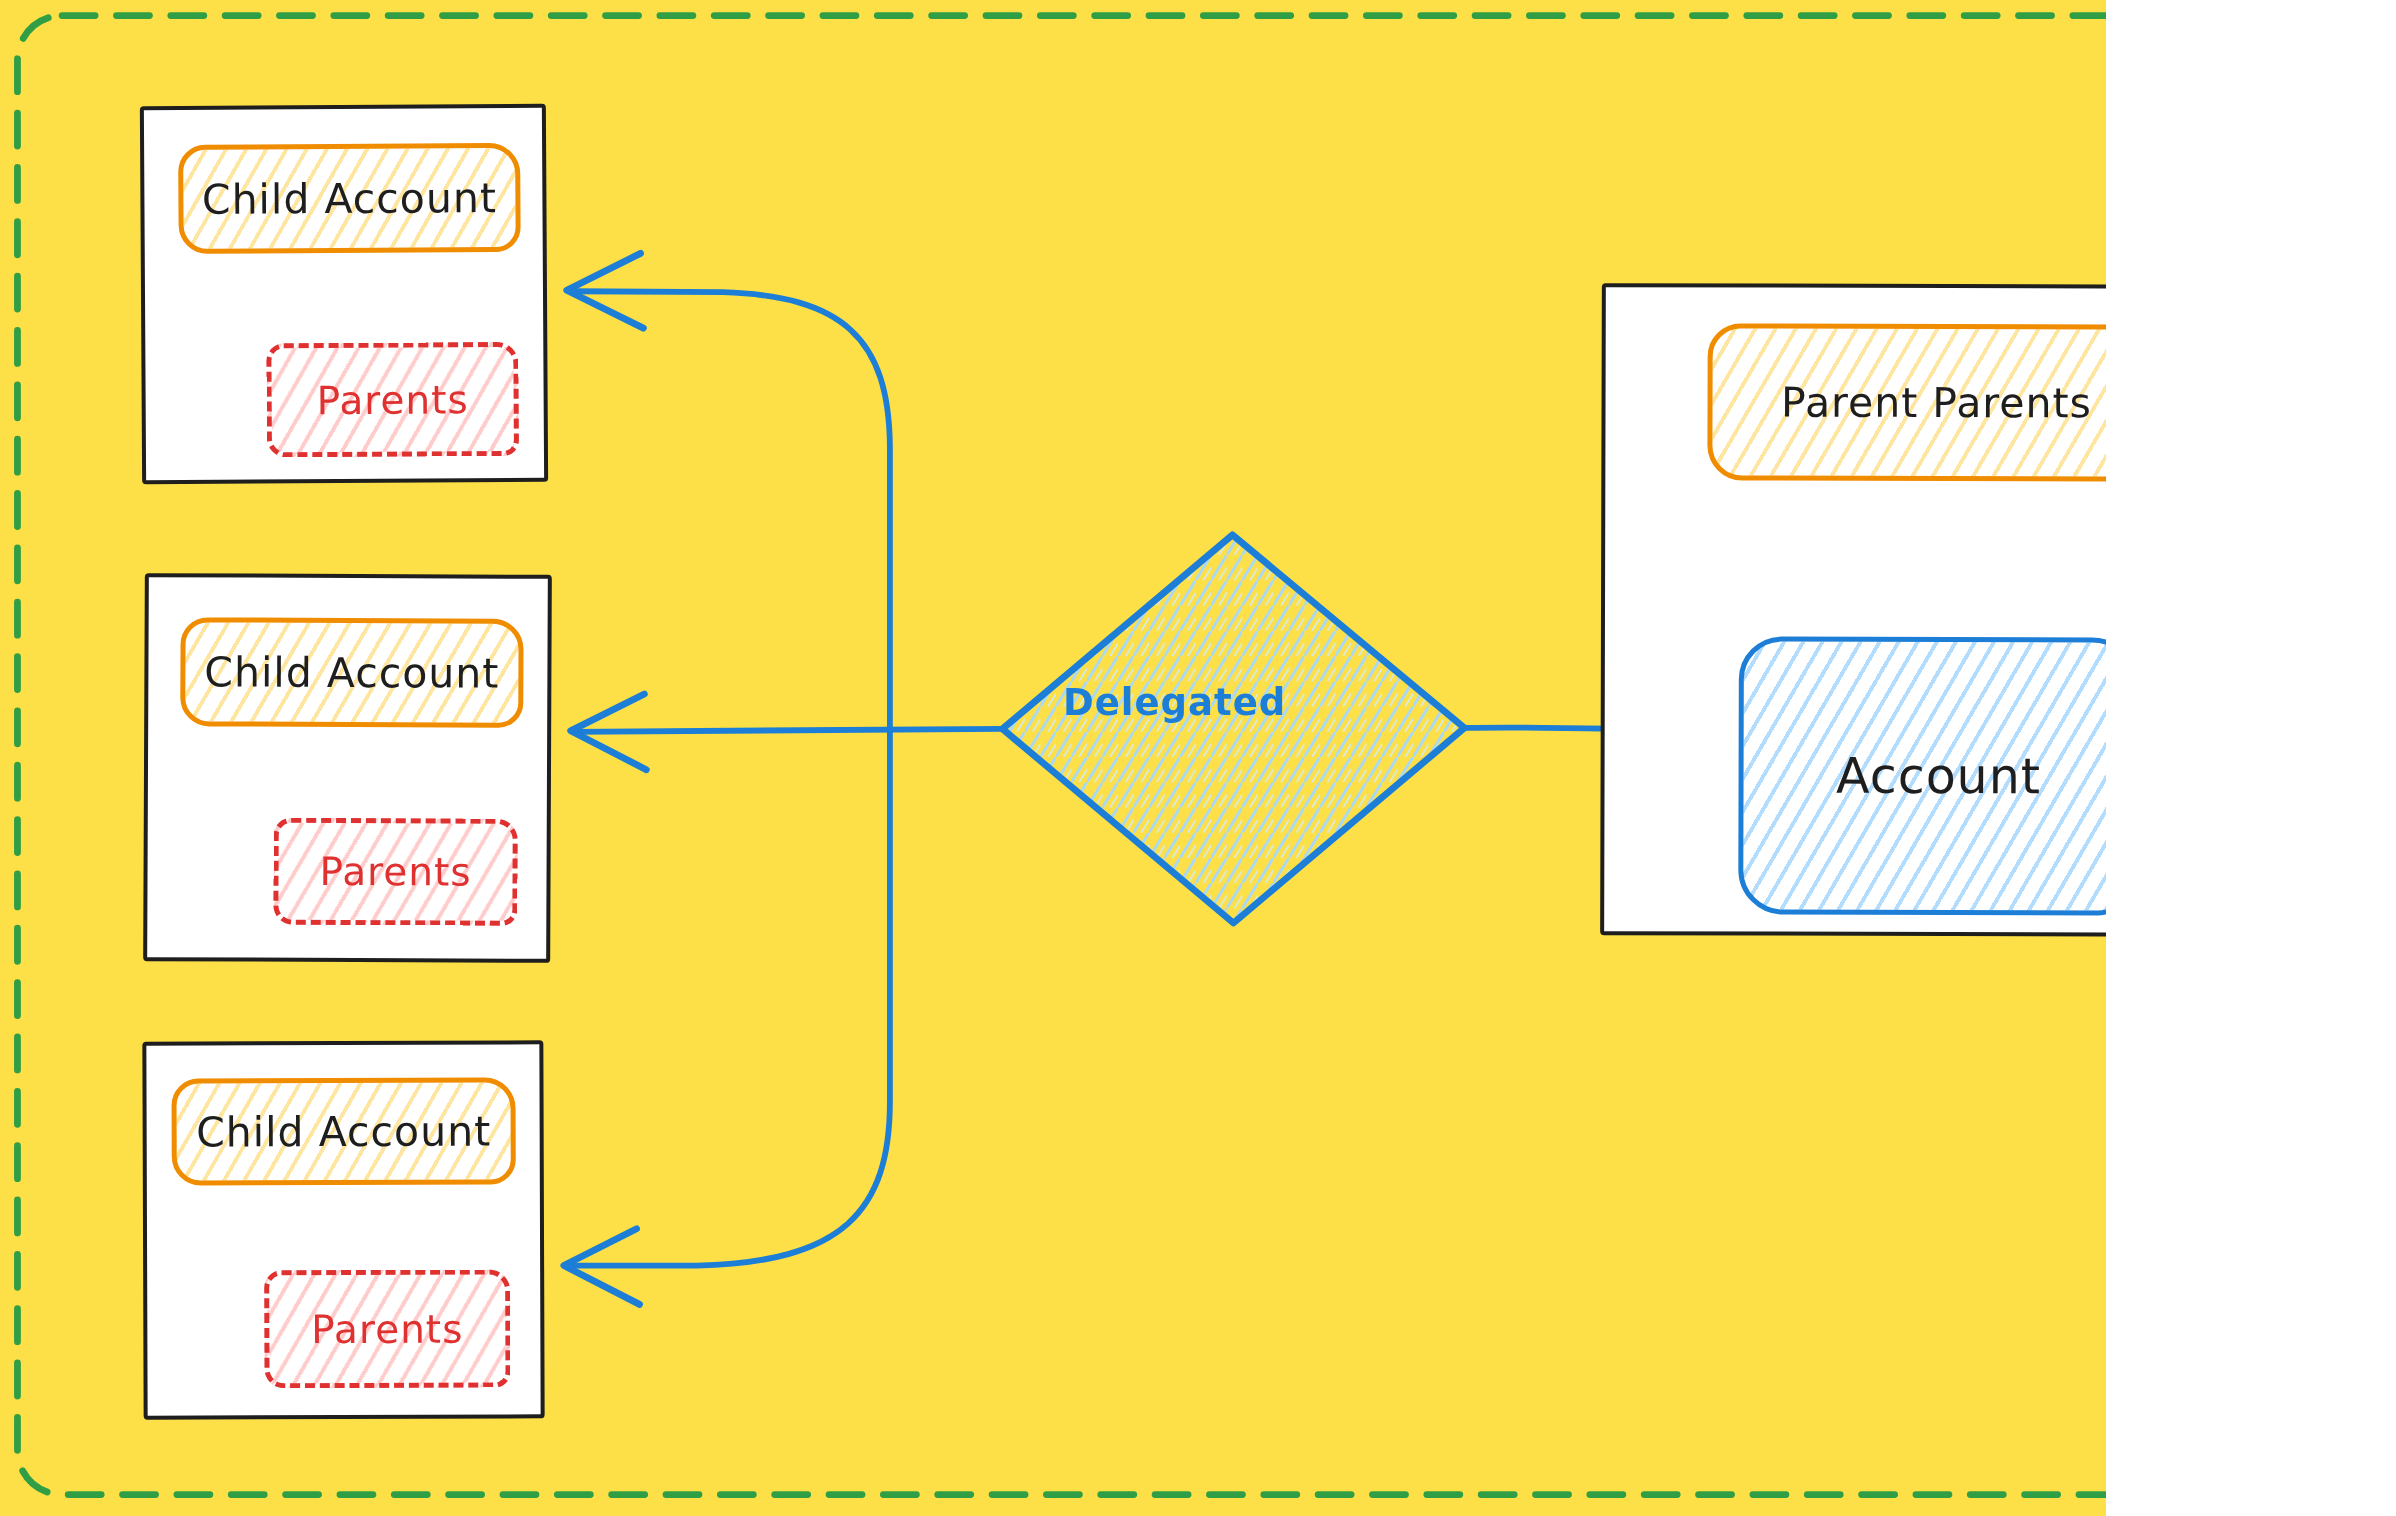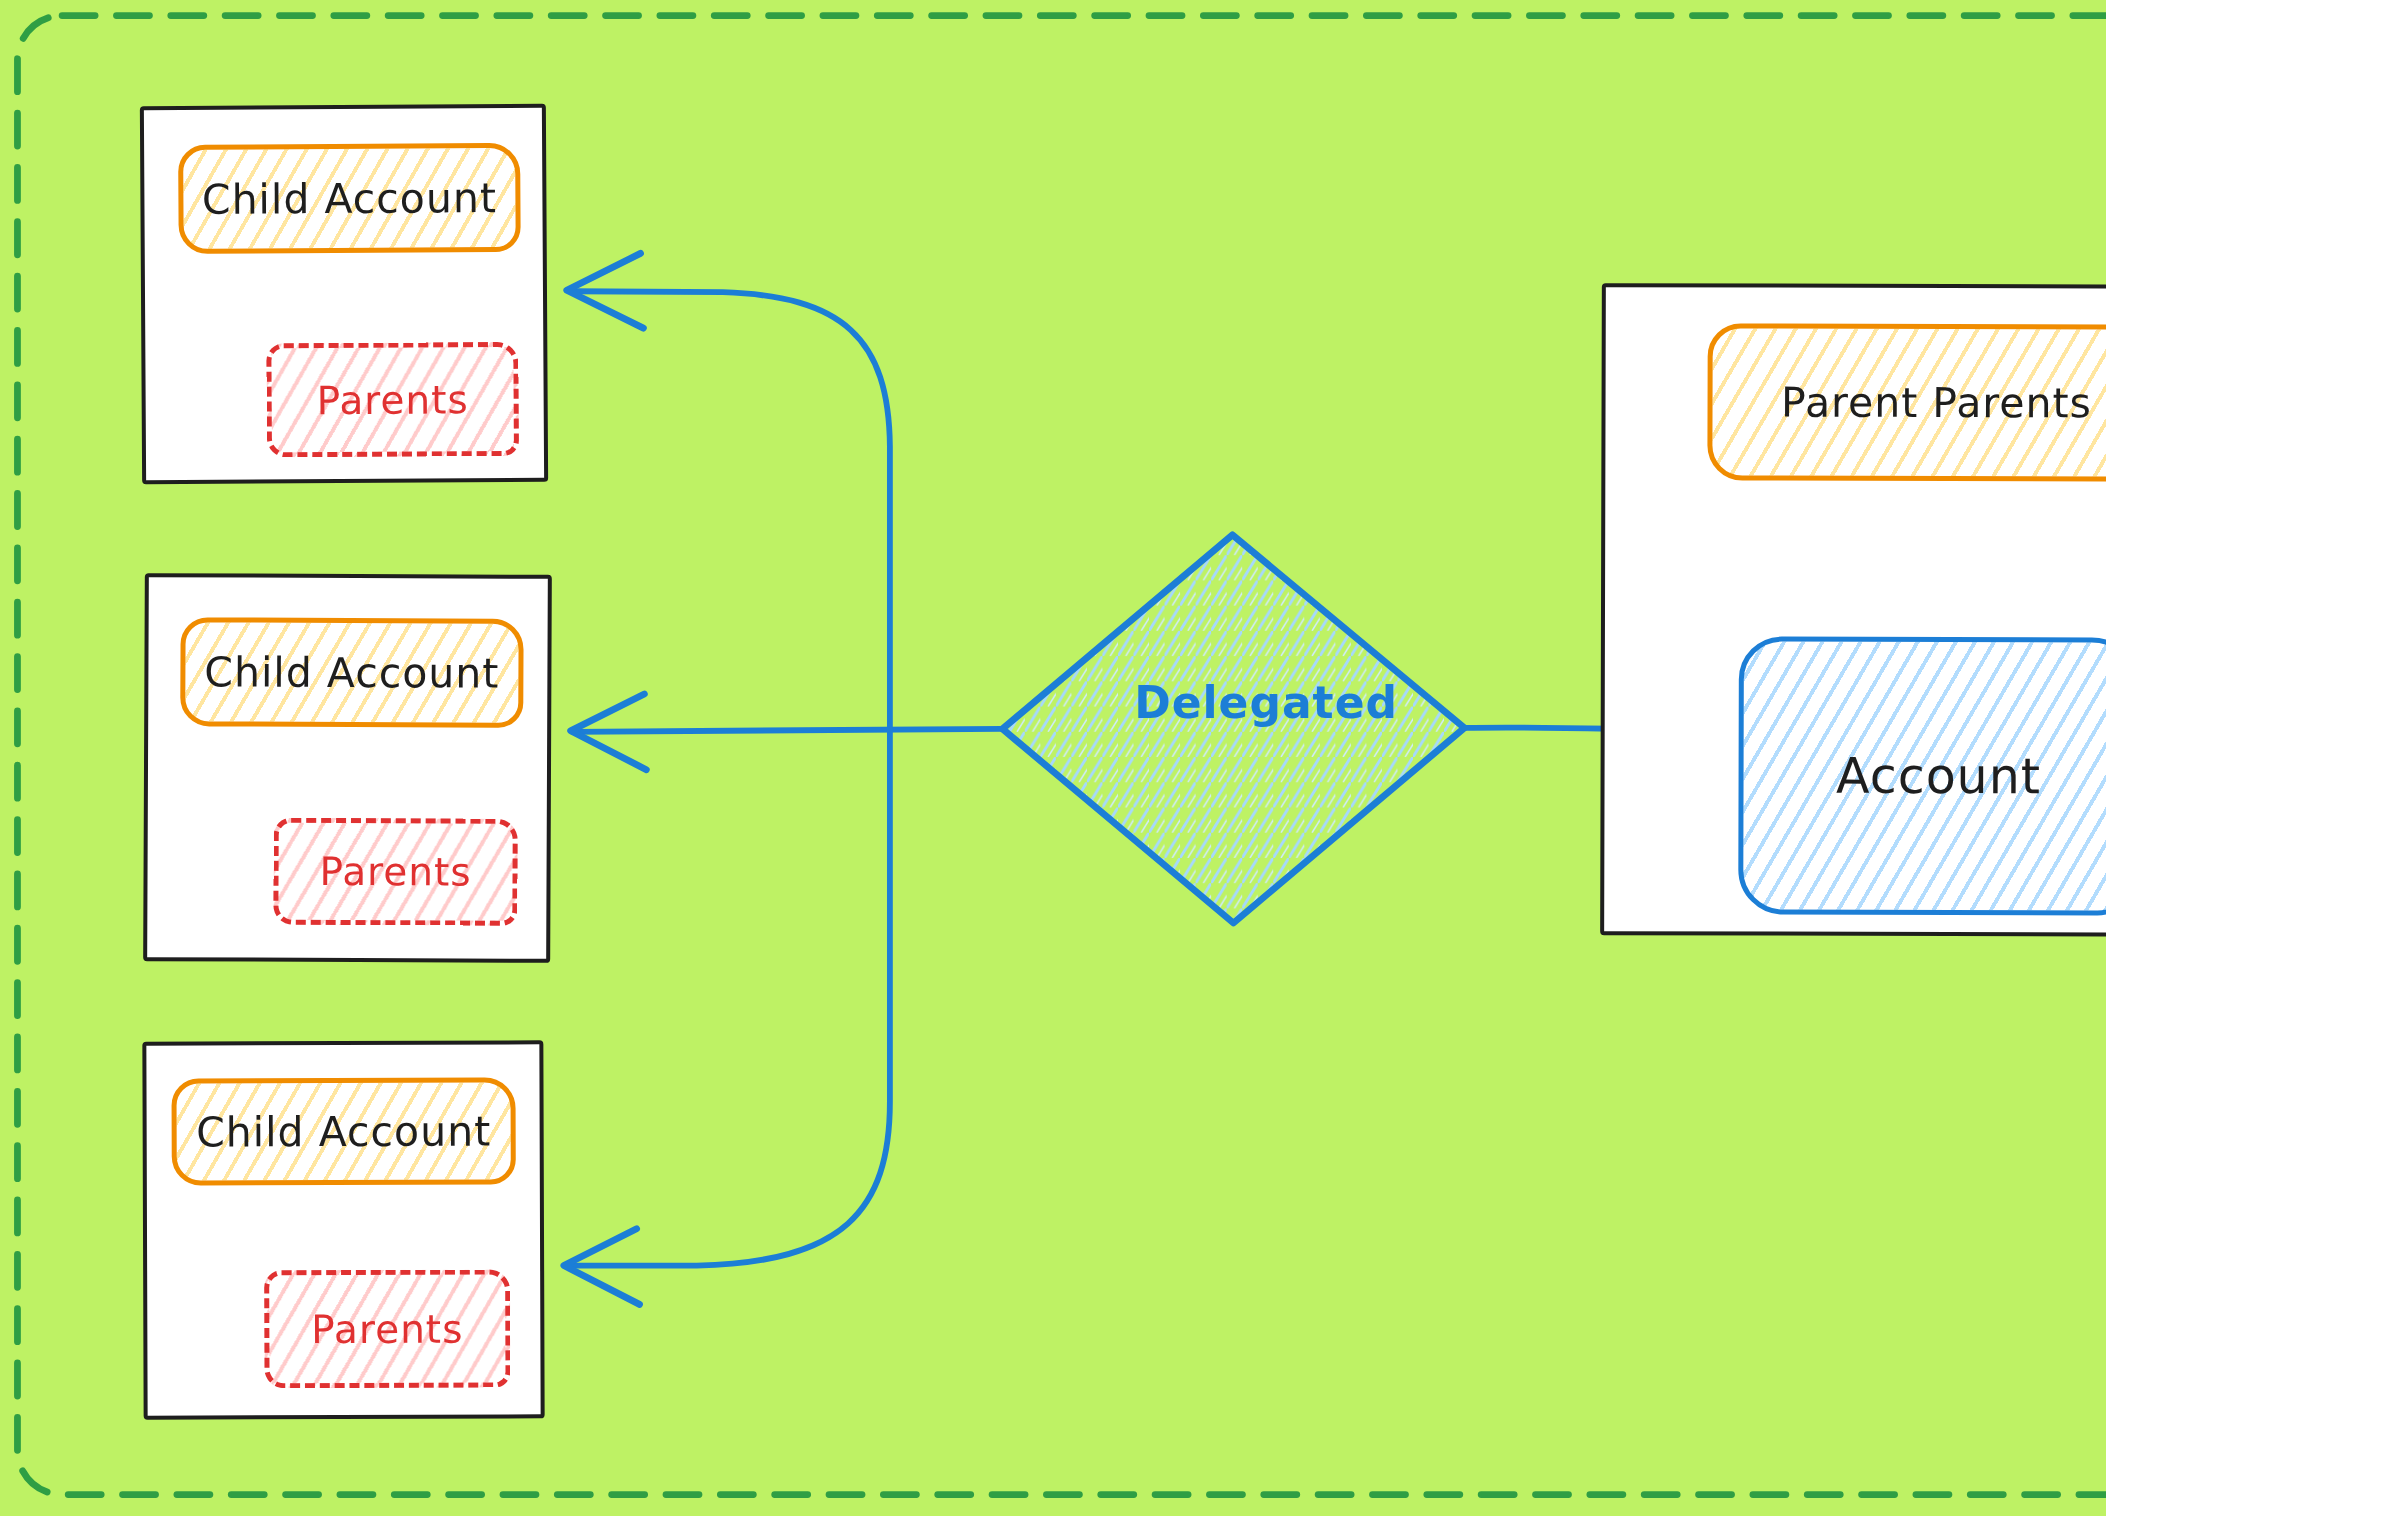--- a/index.html
+++ b/index.html
@@ -1,20 +1,20 @@
 <!DOCTYPE html>
 <html><head>
 <meta charset="utf-8">
 <style>
   html, body { margin: 0; padding: 0; background: #ffffff; }
   .canvas {
     position: relative;
     width: 2106px;
     height: 1517px;
-    background: #bef264;
+    background: #fde047;
     overflow: hidden;
     font-family: "DejaVu Sans", "Liberation Sans", sans-serif;
     color: #1e1e1e;
   }
   .layer { position: absolute; left: 0; top: 0; }
 
   
   .group-box {
     position: absolute;
     background: #ffffff;
@@ -62,22 +62,22 @@
     letter-spacing: 1px;
     color: #1e1e1e;
     background: repeating-linear-gradient(120deg,
       rgba(116, 192, 252, 0.55) 0 3.9px, rgba(116, 192, 252, 0) 3.9px 16.5px);
   }
   .diamond-label {
     position: absolute;
     left: 1063px;
     top: 677px;
     width: 335px;
-    text-align: right;
-    font-size: 44px;
+    text-align: left;
+    font-size: 37px;
     line-height: 52px;
     letter-spacing: 1px;
     color: #1c7ed6;
     font-weight: bold;
   }
   .tilt-a { transform: rotate(-0.35deg); }
   .tilt-b { transform: rotate(0.25deg); }
   .tilt-c { transform: rotate(-0.2deg); }
   .tilt-d { transform: rotate(0.15deg); }
 </style>

